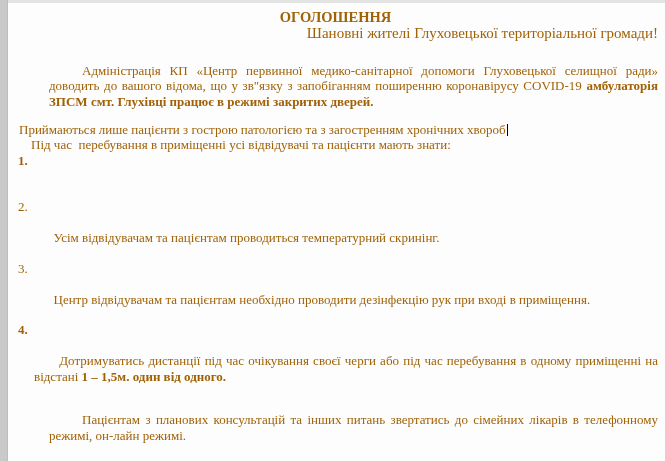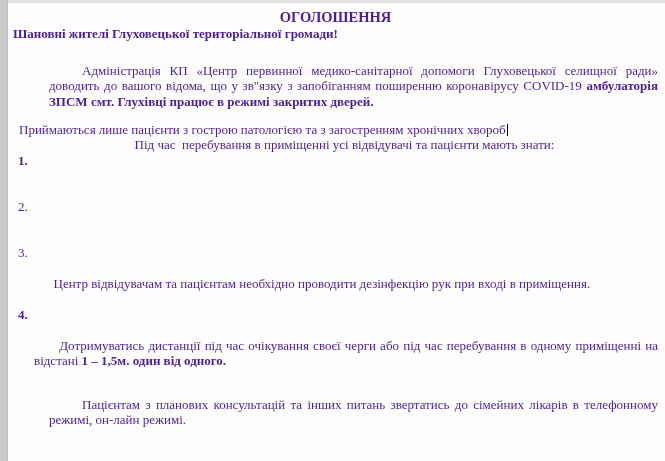--- a/index.html
+++ b/index.html
@@ -7,21 +7,21 @@
     padding: 0;
     background: #ffffff;
   }
   .page {
     position: relative;
     width: 665px;
     height: 461px;
     background: #fdfdfd;
     overflow: hidden;
     font-family: "Liberation Serif", serif;
-    color: #4c1d95;
+    color: #a16207;
     font-size: 13px;
     line-height: 15.4px;
   }
   .edge-left {
     position: absolute;
     left: 0; top: 0;
     width: 7px; height: 100%;
     background: #c9c9c9;
     border-right: 1px solid #bdbdbd;
   }
@@ -39,44 +39,43 @@
   }
   .b { font-weight: bold; }
   .doc-title {
     text-align: center;
     font-weight: bold;
     font-size: 14.5px;
     margin-top: 4px;
     white-space: pre-wrap;
   }
   .doc-subtitle {
-    text-align: left;
-    font-weight: bold;
-    font-size: 13px;
+    text-align: right;
+    font-weight: normal;
+    font-size: 15px;
     margin-top: 1px;
     white-space: pre-wrap;
   }
   .para {
     text-align: justify;
     white-space: pre-wrap;
     margin-left: 36px;
   }
   .intro-para {
     margin-top: 21px;
     text-indent: 33px;
   }
   .lead1 {
     margin-top: 13px;
     margin-left: 6px;
     white-space: pre-wrap;
   }
   .lead2 {
     margin-left: 18px;
     white-space: pre-wrap;
-    text-align: center;
   }
   .rule-item {
     position: relative;
     padding-left: 21px;
     text-align: justify;
     white-space: pre-wrap;
   }
   .rule-num {
     position: absolute;
     left: 5px;
@@ -111,20 +110,21 @@
     <div class="para intro-para"><span>Адміністрація КП «Центр первинної медико-санітарної допомоги Глуховецької селищної ради» доводить до вашого відома, що у зв"язку з запобіганням поширенню коронавірусу COVID-19 </span><span class="b">амбулаторія ЗПСМ смт. Глухівці працює в режимі закритих дверей.</span></div>
 
     <div class="lead1"><span>Приймаються лише пацієнти з гострою патологією та з загостренням хронічних хвороб</span><span class="text-cursor"></span></div>
     <div class="lead2">Під час  перебування в приміщенні усі відвідувачі та пацієнти мають знати:</div>
 
     <div class="rule-item">
       <span class="rule-num"><span class="b">1.</span></span>
     </div>
     <div class="rule-item">
       <span class="rule-num"><span>2.</span></span>
+      <span><span>Усім відвідувачам та пацієнтам проводиться температурний скринінг.</span></span>
     </div>
     <div class="rule-item">
       <span class="rule-num"><span>3.</span></span>
       <span><span>Центр відвідувачам та пацієнтам необхідно проводити дезінфекцію рук при вході в приміщення.</span></span>
     </div>
     <div class="rule-item">
       <span class="rule-num"><span class="b">4.</span></span>
       <span><span>Дотримуватись дистанції під час очікування своєї черги або під час перебування в одному приміщенні на відстані </span><span class="b">1 – 1,5м. один від одного.</span></span>
     </div>
 

